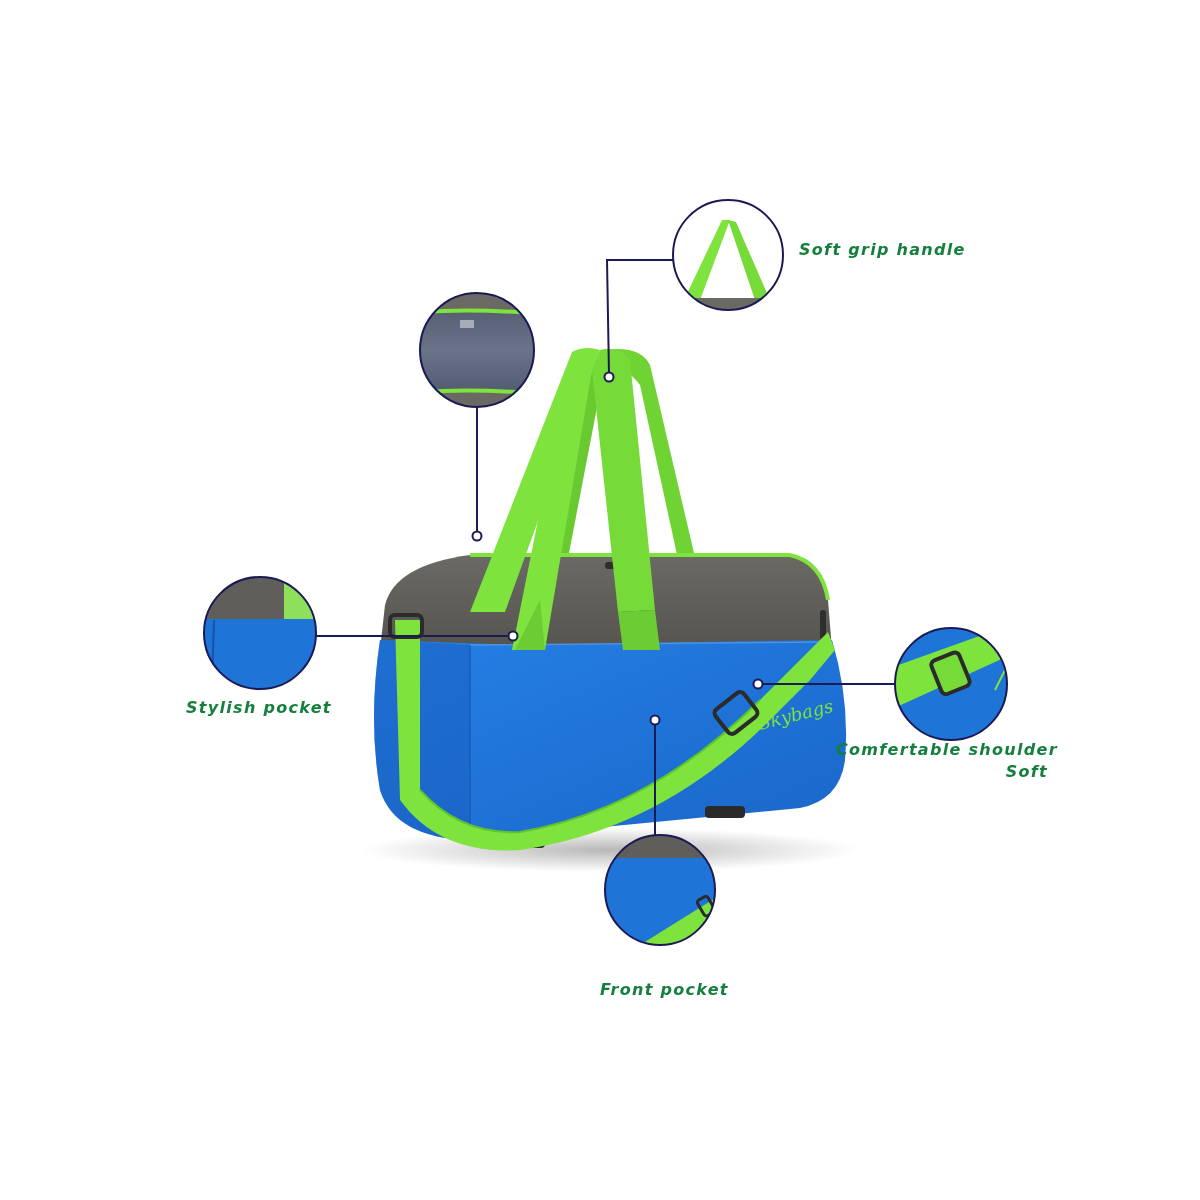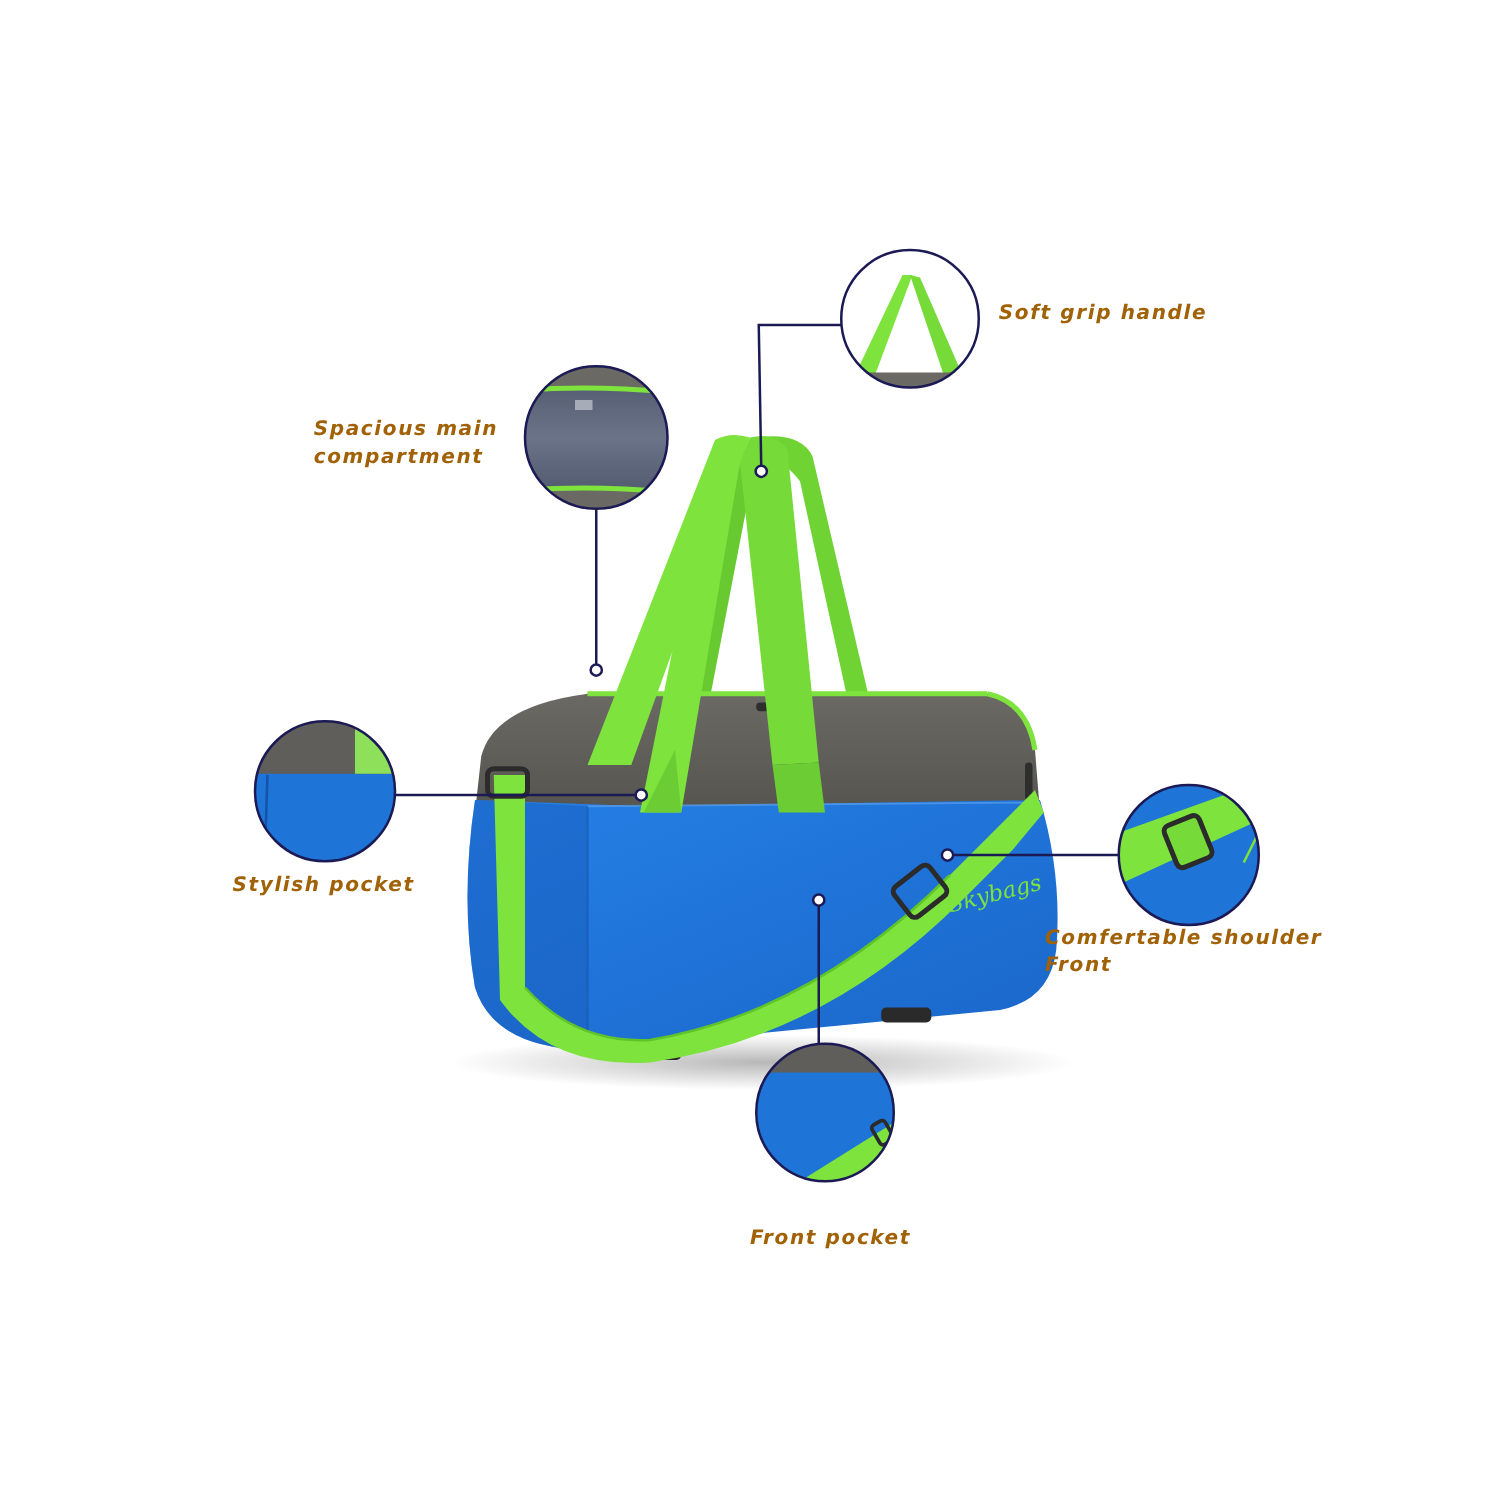--- a/index.html
+++ b/index.html
@@ -1,29 +1,29 @@
 <!DOCTYPE html>
 <html><head>
 <meta charset="utf-8">
 <style>
   html, body { margin: 0; padding: 0; background: #ffffff; }
   body { width: 1200px; height: 1200px; position: relative; overflow: hidden; font-family: "DejaVu Sans", sans-serif; }
   .stage { position: absolute; inset: 0; }
   .label {
     position: absolute;
-    color: #a16207;
+    color: #15803d;
     font-family: "DejaVu Sans", sans-serif;
     font-weight: bold;
     font-style: italic;
     font-size: 16px;
     letter-spacing: 1.3px;
     line-height: 22px;
     white-space: nowrap;
   }
-  .label.center { text-align: left; }
+  .label.center { text-align: right; }
   svg { position: absolute; left: 0; top: 0; }
 </style>
 </head>
 <body>
 
 <div class="stage">
 
 <svg width="1200" height="1200" viewBox="0 0 1200 1200">
   <defs>
     <clipPath id="c-handle">
@@ -173,27 +173,23 @@
       <g transform="rotate(-30 710 905)">
         <rect x="700" y="895" width="12" height="18" rx="3" fill="none" stroke="#2b2b2b" stroke-width="3"></rect>
       </g>
     </g>
     <circle cx="660" cy="890" r="55" fill="none" stroke="#1b1a55" stroke-width="2"></circle>
   </g>
 </svg>
 
 <div class="label" style="left:799px; top:239px;">Soft grip handle</div>
 
-<div class="label" style="left:251px; top:332px;">
-  <div>Spacious main</div>
-  <div>compartment</div>
-</div>
 
 <div class="label" style="left:186px; top:697px;">Stylish pocket</div>
 
 <div class="label center" style="left:836px; top:739px; width:212px;">
   <div>Comfertable shoulder</div>
-  <div>Front</div>
+  <div>Soft</div>
 </div>
 
 <div class="label" style="left:600px; top:979px;">Front pocket</div>
 
 </div>
 
 </body></html>

